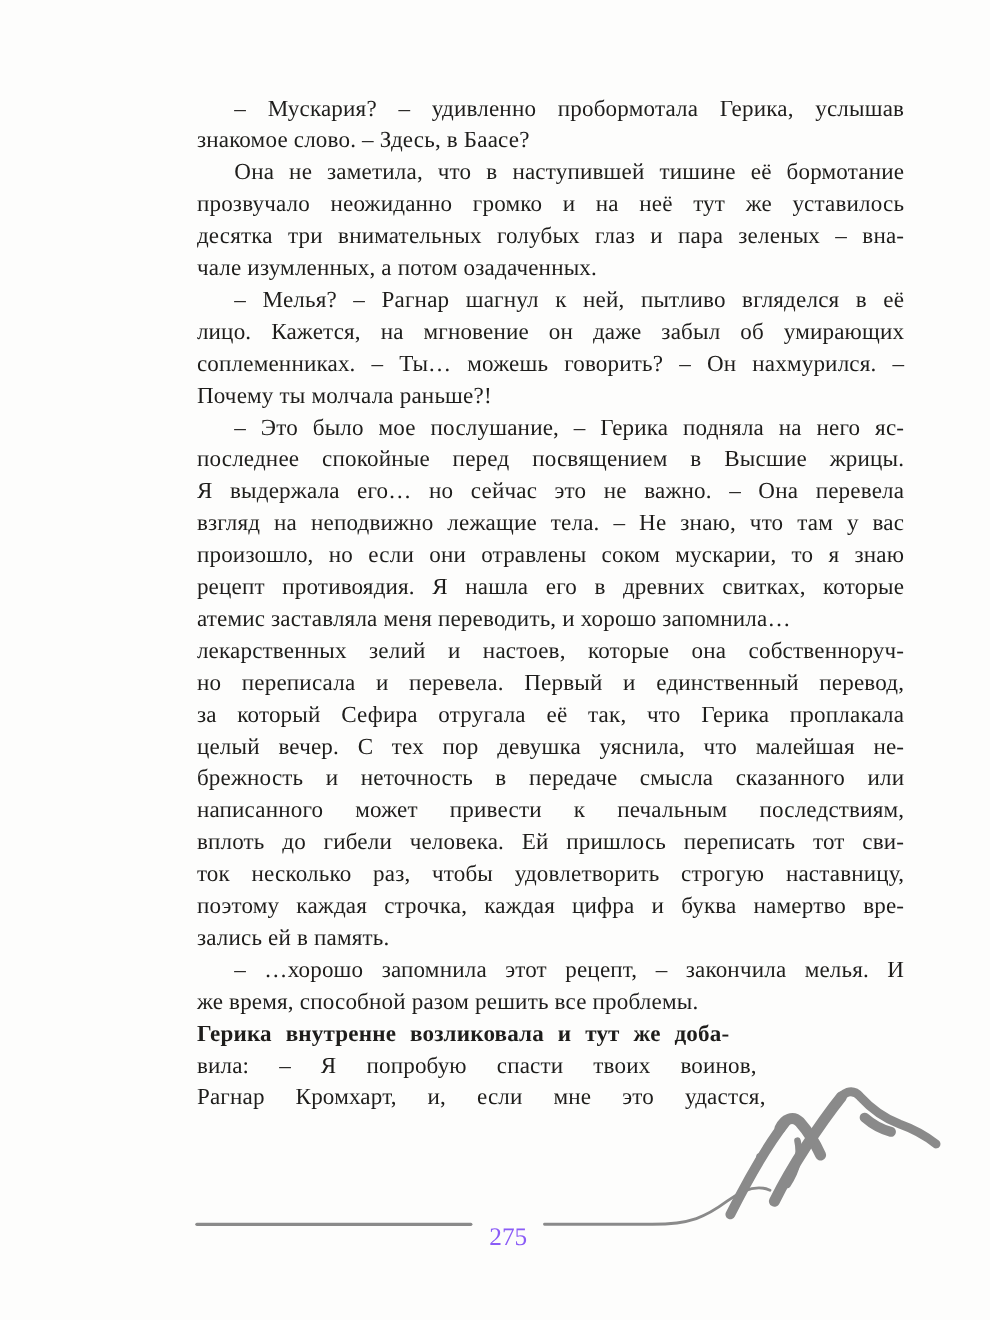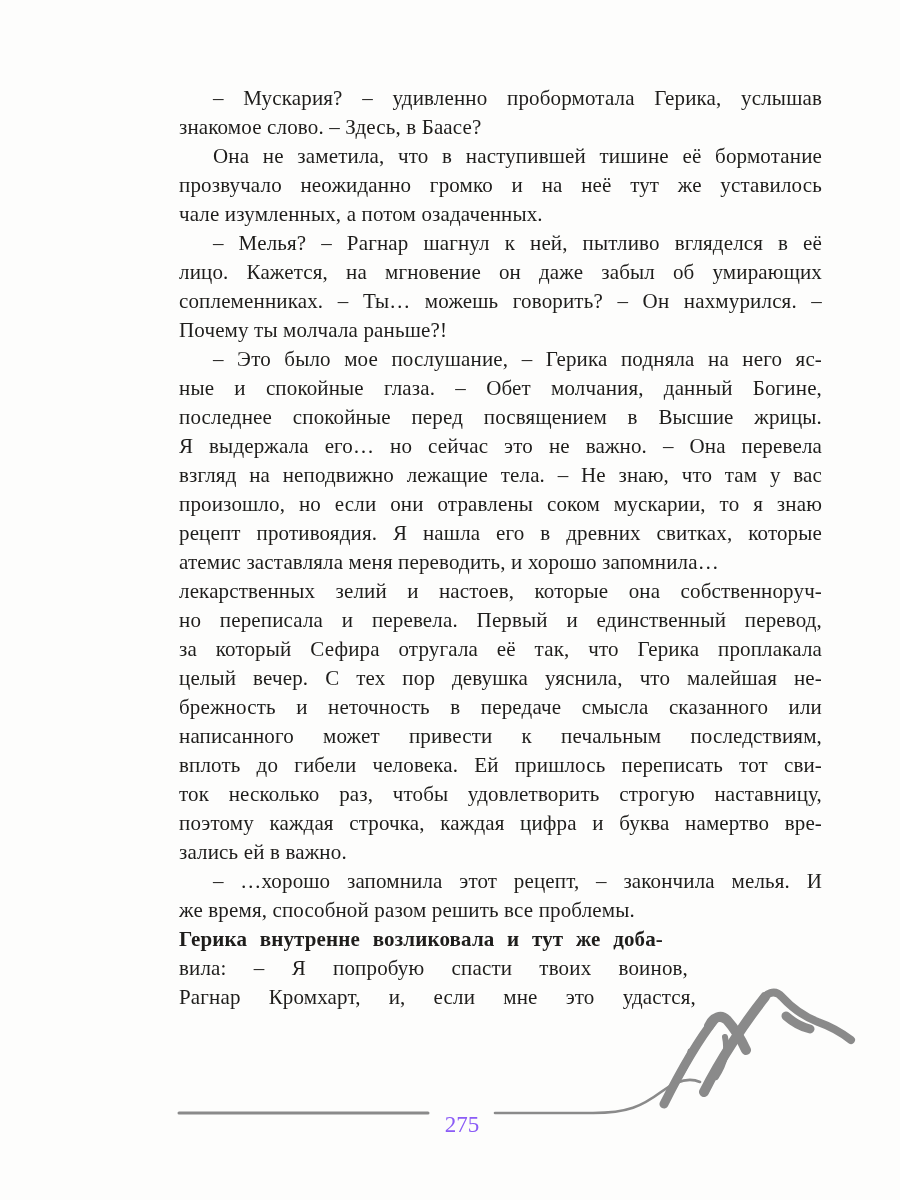--- a/index.html
+++ b/index.html
@@ -54,43 +54,43 @@
 </head>
 <body>
 
 <div class="page">
 
   <div class="text-column">
       <div class="line indent fill">– Мускария? – удивленно пробормотала Герика, услышав</div>
       <div class="line">знакомое слово. – Здесь, в Баасе?</div>
       <div class="line indent fill">Она не заметила, что в наступившей тишине её бормотание</div>
       <div class="line fill">прозвучало неожиданно громко и на неё тут же уставилось</div>
+      <div class="line fill">десятка три внимательных голубых глаз и пара зеленых – вна-</div>
       <div class="line">чале изумленных, а потом озадаченных.</div>
       <div class="line indent fill">– Мелья? – Рагнар шагнул к ней, пытливо вгляделся в её</div>
       <div class="line fill">лицо. Кажется, на мгновение он даже забыл об умирающих</div>
       <div class="line fill">соплеменниках. – Ты… можешь говорить? – Он нахмурился. –</div>
       <div class="line">Почему ты молчала раньше?!</div>
       <div class="line indent fill">– Это было мое послушание, – Герика подняла на него яс-</div>
-      <div class="line fill">ные и спокойные глаза. – Обет молчания, данный Богине,</div>
       <div class="line fill">последнее спокойные перед посвящением в Высшие жрицы.</div>
       <div class="line fill">Я выдержала его… но сейчас это не важно. – Она перевела</div>
       <div class="line fill">взгляд на неподвижно лежащие тела. – Не знаю, что там у вас</div>
       <div class="line fill">произошло, но если они отравлены соком мускарии, то я знаю</div>
       <div class="line fill">рецепт противоядия. Я нашла его в древних свитках, которые</div>
       <div class="line">атемис заставляла меня переводить, и хорошо запомнила…</div>
       <div class="line fill">лекарственных зелий и настоев, которые она собственноруч-</div>
       <div class="line fill">но переписала и перевела. Первый и единственный перевод,</div>
       <div class="line fill">за который Сефира отругала её так, что Герика проплакала</div>
       <div class="line fill">целый вечер. С тех пор девушка уяснила, что малейшая не-</div>
       <div class="line fill">брежность и неточность в передаче смысла сказанного или</div>
       <div class="line fill">написанного может привести к печальным последствиям,</div>
       <div class="line fill">вплоть до гибели человека. Ей пришлось переписать тот сви-</div>
       <div class="line fill">ток несколько раз, чтобы удовлетворить строгую наставницу,</div>
       <div class="line fill">поэтому каждая строчка, каждая цифра и буква намертво вре-</div>
-      <div class="line">зались ей в важно.</div>
+      <div class="line">зались ей в память.</div>
       <div class="line indent fill">– …хорошо запомнила этот рецепт, – закончила мелья. И</div>
       <div class="line">же время, способной разом решить все проблемы.</div>
       <div class="line fill" style="width: 484px; font-weight: bold;">Герика внутренне возликовала и тут же доба-</div>
       <div class="line fill" style="width: 509px;">вила: – Я попробую спасти твоих воинов,</div>
       <div class="line fill" style="width: 517px;">Рагнар Кромхарт, и, если мне это удастся,</div>
     </div>
 
   <div class="footer-number">275</div>
 
   <svg class="decor-svg" viewBox="0 0 900 1200" xmlns="http://www.w3.org/2000/svg">

